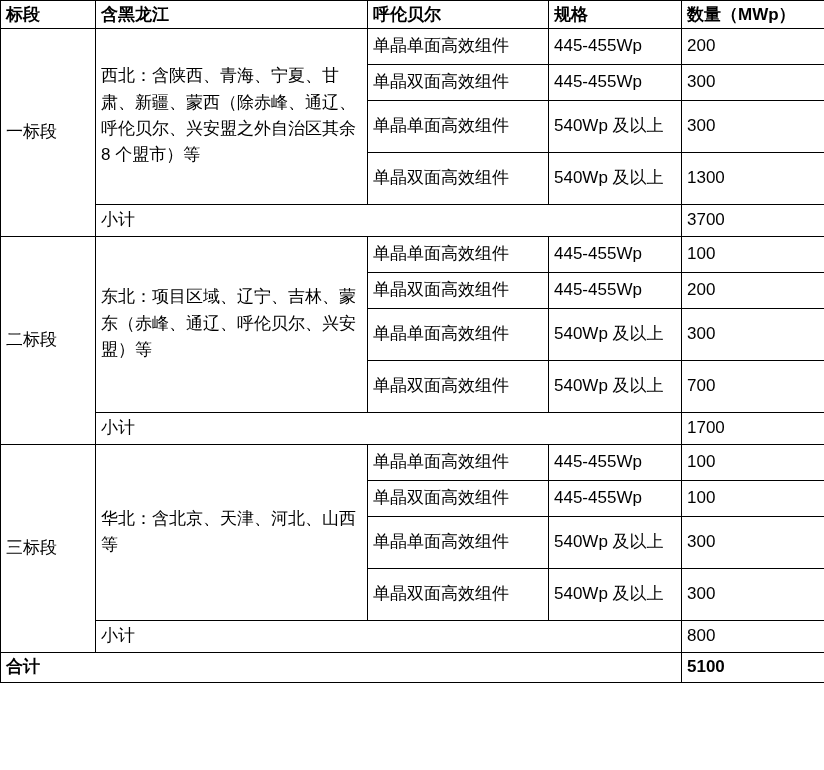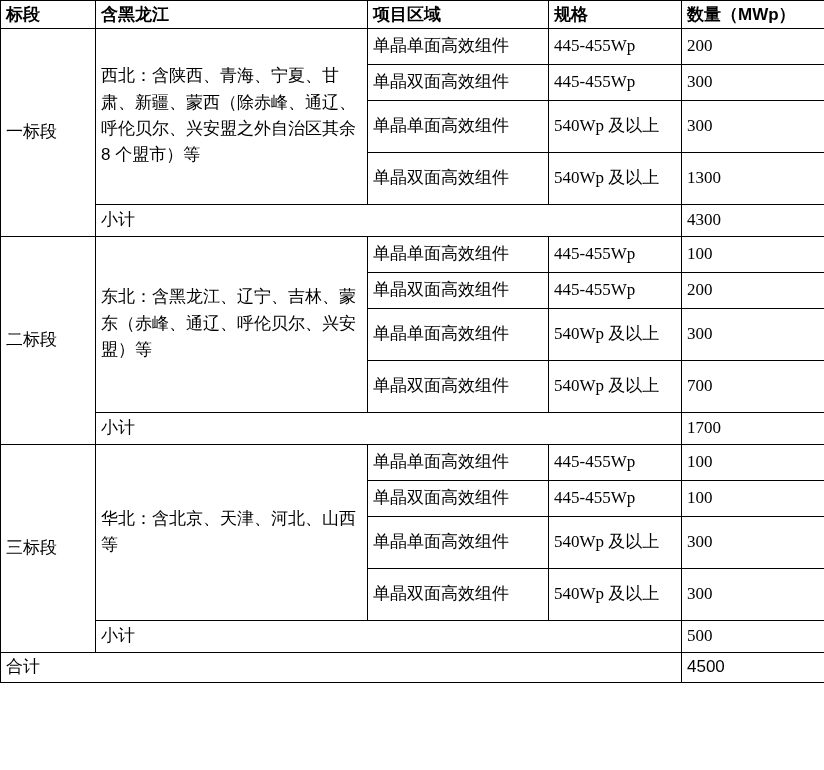--- a/index.html
+++ b/index.html
@@ -54,31 +54,30 @@
   td.seg {
     text-align: left;
     vertical-align: middle;
   }
   td.area {
     vertical-align: middle;
     line-height: 1.55;
   }
   td.type, td.spec, td.qty {
     vertical-align: middle;
-    font-family: Liberation Serif, serif;
   }
   td.spec {
     line-height: 1.35;
   }
   td.subtotal-label {
     vertical-align: middle;
     margin-top: 46px;
   }
   tr.total td {
-    font-weight: normal;
+    font-weight: bold;
     height: 30px;
     vertical-align: middle;
   }
   .r-h1 { height: 36px; }
   .r-h2 { height: 52px; }
   .r-sub { height: 32px; }
 </style>
 </head>
 <body>
 
@@ -88,21 +87,21 @@
       <col class="c-seg">
       <col class="c-area">
       <col class="c-type">
       <col class="c-spec">
       <col class="c-qty">
     </colgroup>
     <thead>
       <tr class="head">
         <th>标段</th>
         <th>含黑龙江</th>
-        <th>项目区域</th>
+        <th>呼伦贝尔</th>
         <th>规格</th>
         <th>数量（MWp）</th>
       </tr>
     </thead>
     <tbody>
 
       <tr class="r-h1">
         <td class="seg" rowspan="5">一标段</td>
         <td class="area" rowspan="4">西北：含陕西、青海、宁夏、甘肃、新疆、蒙西（除赤峰、通辽、呼伦贝尔、兴安盟之外自治区其余 8 个盟市）等</td>
         <td class="type">单晶单面高效组件</td>
@@ -119,26 +118,26 @@
         <td class="spec">540Wp 及以上</td>
         <td class="qty">300</td>
       </tr>
       <tr class="r-h2">
         <td class="type">单晶双面高效组件</td>
         <td class="spec">540Wp 及以上</td>
         <td class="qty">1300</td>
       </tr>
       <tr class="r-sub">
         <td class="subtotal-label" colspan="3">小计</td>
-        <td class="qty">4300</td>
+        <td class="qty">3700</td>
       </tr>
 
       <tr class="r-h1">
         <td class="seg" rowspan="5">二标段</td>
-        <td class="area" rowspan="4">东北：含黑龙江、辽宁、吉林、蒙东（赤峰、通辽、呼伦贝尔、兴安盟）等</td>
+        <td class="area" rowspan="4">东北：项目区域、辽宁、吉林、蒙东（赤峰、通辽、呼伦贝尔、兴安盟）等</td>
         <td class="type">单晶单面高效组件</td>
         <td class="spec">445-455Wp</td>
         <td class="qty">100</td>
       </tr>
       <tr class="r-h1">
         <td class="type">单晶双面高效组件</td>
         <td class="spec">445-455Wp</td>
         <td class="qty">200</td>
       </tr>
       <tr class="r-h2">
@@ -173,22 +172,22 @@
         <td class="spec">540Wp 及以上</td>
         <td class="qty">300</td>
       </tr>
       <tr class="r-h2">
         <td class="type">单晶双面高效组件</td>
         <td class="spec">540Wp 及以上</td>
         <td class="qty">300</td>
       </tr>
       <tr class="r-sub">
         <td class="subtotal-label" colspan="3">小计</td>
-        <td class="qty">500</td>
+        <td class="qty">800</td>
       </tr>
 
       <tr class="total">
         <td colspan="4">合计</td>
-        <td>4500</td>
+        <td>5100</td>
       </tr>
     </tbody>
   </table>
 </div>
 
 </body></html>

